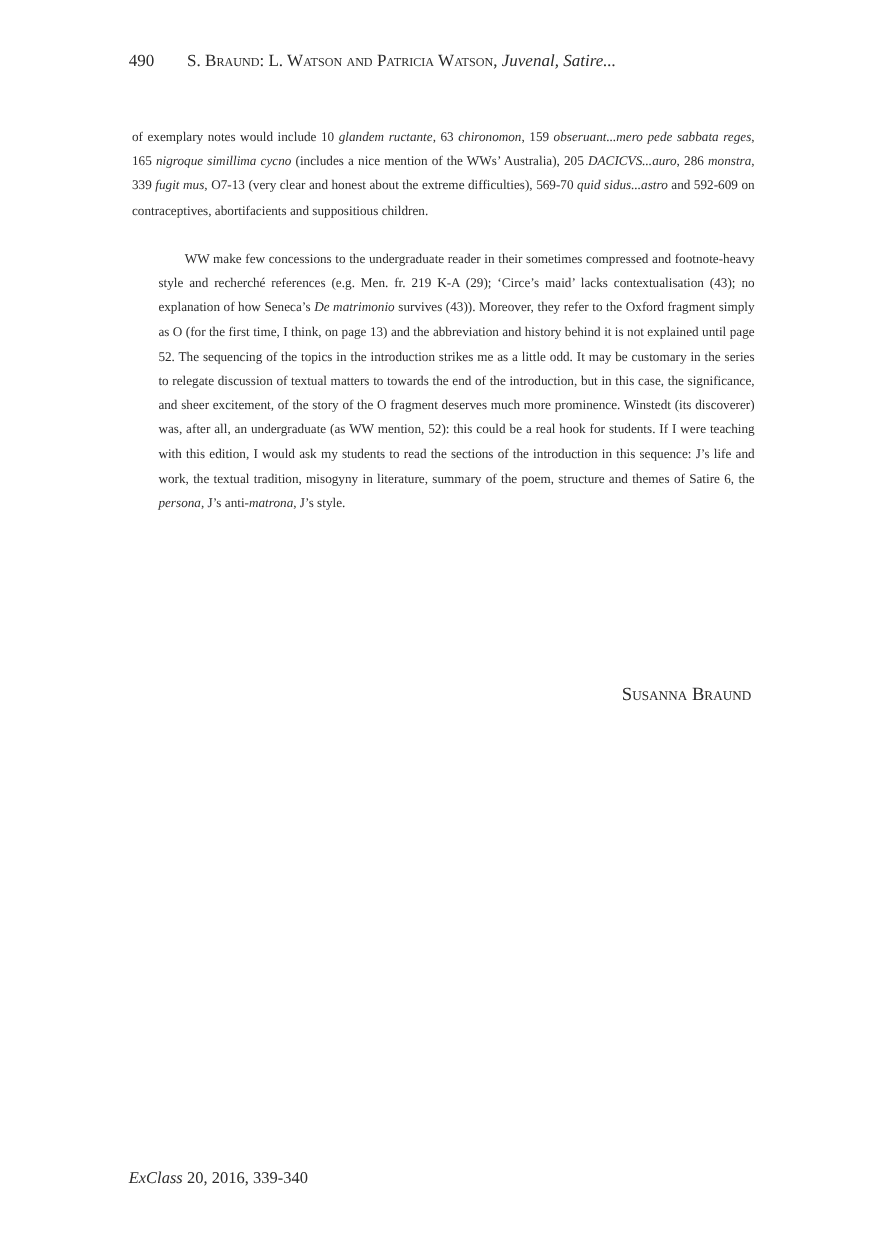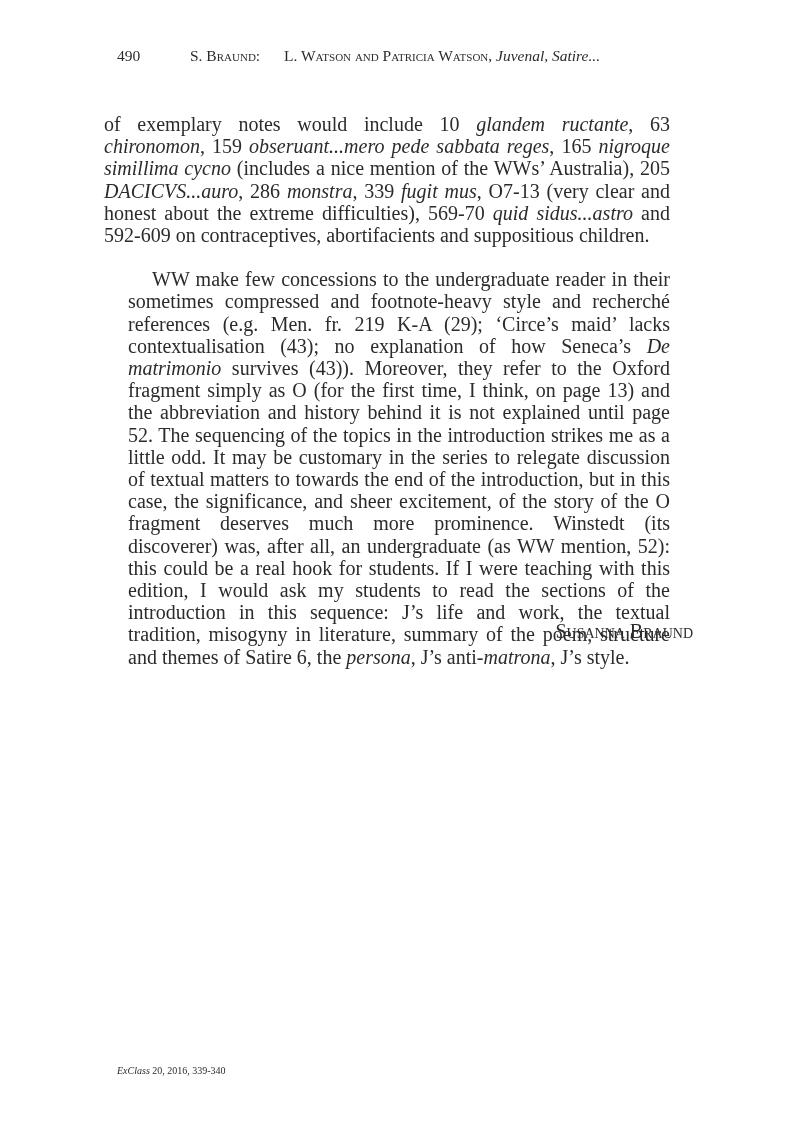--- a/index.html
+++ b/index.html
@@ -1,28 +1,28 @@
 <!DOCTYPE html>
 <html><head>
 <meta charset="utf-8">
 <style>
   html, body { margin: 0; padding: 0; background: #ffffff; }
   body { width: 800px; height: 1129px; position: relative; overflow: hidden;
          font-family: "Liberation Serif", "DejaVu Serif", serif; color: #2b2b2b; }
   .page { position: absolute; left: 0; top: 0; width: 800px; height: 1129px; }
   .header { position: absolute; top: 46px; left: 117px; width: 566px; font-size: 15.5px; line-height: 20px; white-space: nowrap; }
   .header .pno { display: inline-block; width: 53px; }
-  .sc { font-variant: small-caps; margin-left: 20px; }
-  .body { position: absolute; left: 104px; top: 113px; width: 566px; font-size: 20px; line-height: 22.2px; text-align: justify; }
+  .sc { font-variant: small-caps; }
+  .body { position: absolute; left: 120px; top: 113px; width: 566px; font-size: 12px; line-height: 22.2px; text-align: justify; }
   .body p { margin: 0; }
   .body p.first { margin-bottom: 22px; }
   .body p.indent { text-indent: 24px; margin-left: 24px; }
   em { font-style: italic; font-family: Liberation Serif, serif; }
-  .sig { position: absolute; right: 107px; top: 620px; text-align: right; font-size: 20px; line-height: 22.2px; }
-  .footer { position: absolute; left: 117px; top: 1061px; font-size: 10px; line-height: 20px; }
+  .sig { position: absolute; right: 117px; top: 620px; text-align: right; font-size: 17px; line-height: 22.2px; }
+  .footer { position: absolute; left: 117px; top: 1061px; font-size: 15px; line-height: 20px; }
 </style>
 </head>
 <body>
 
 <div class="page">
 
   <div class="header">
     <span class="pno">490</span><span class="sc">S. Braund</span><span>: </span><span class="sc">L. Watson and Patricia Watson</span><span>, </span><em>Juvenal, Satire...</em>
   </div>
 

